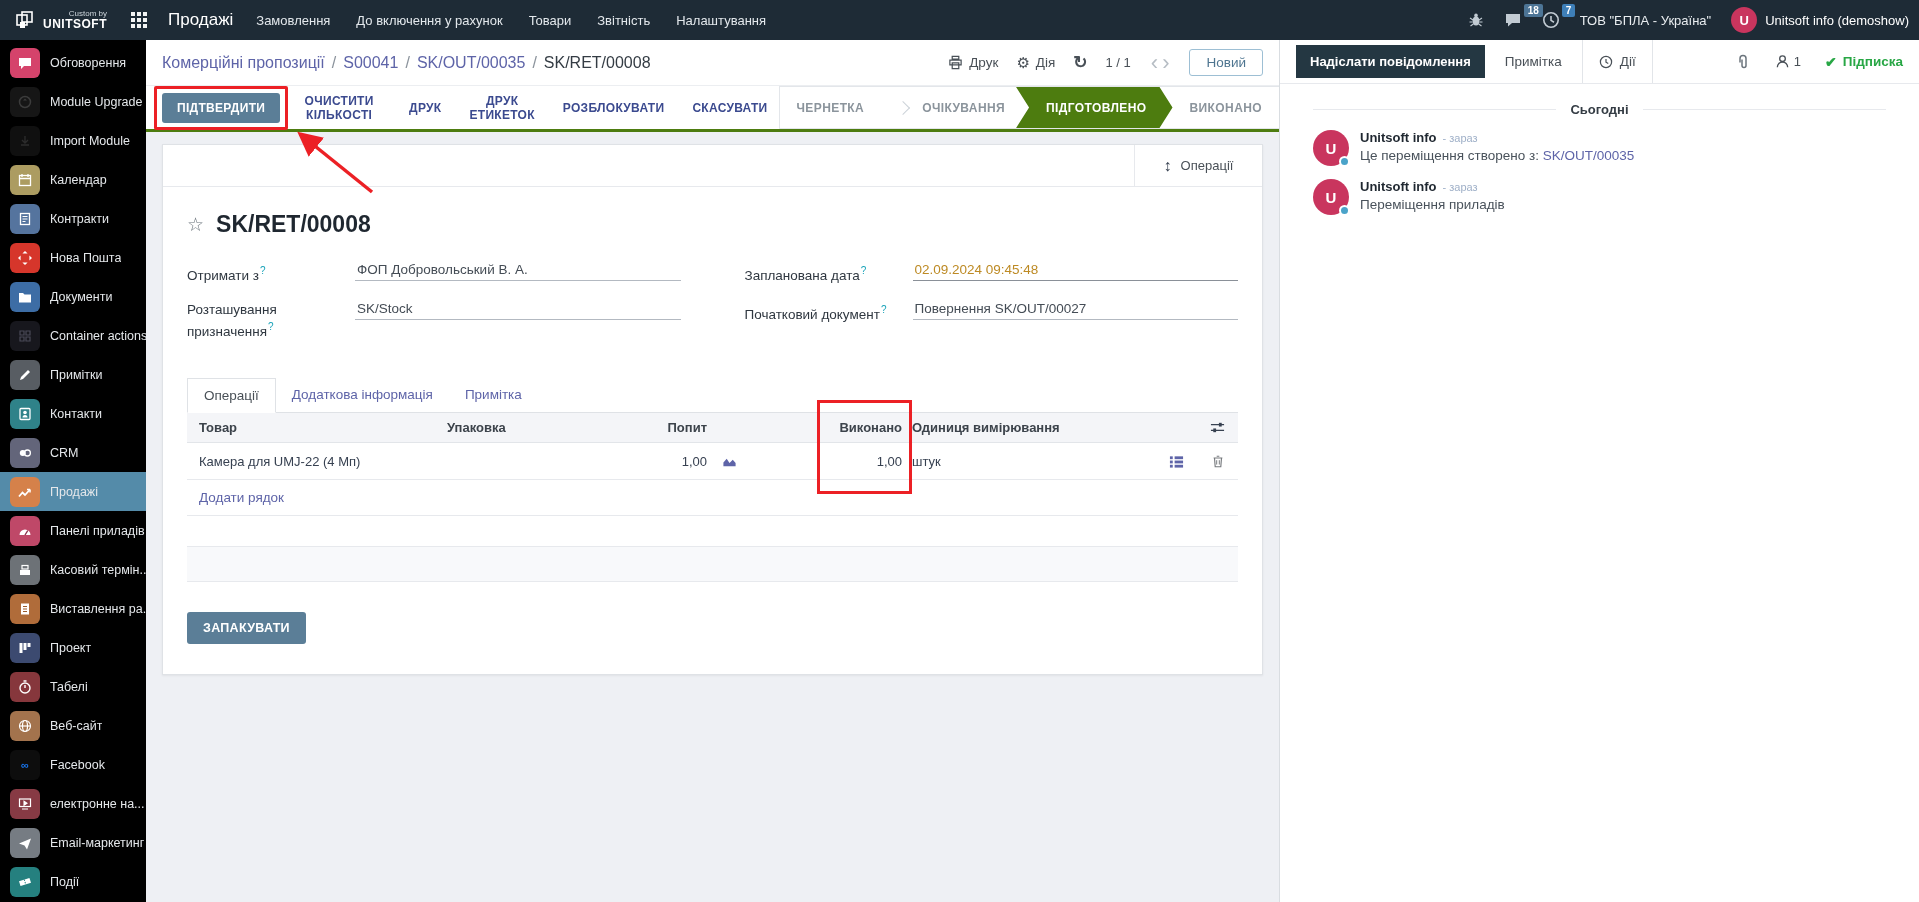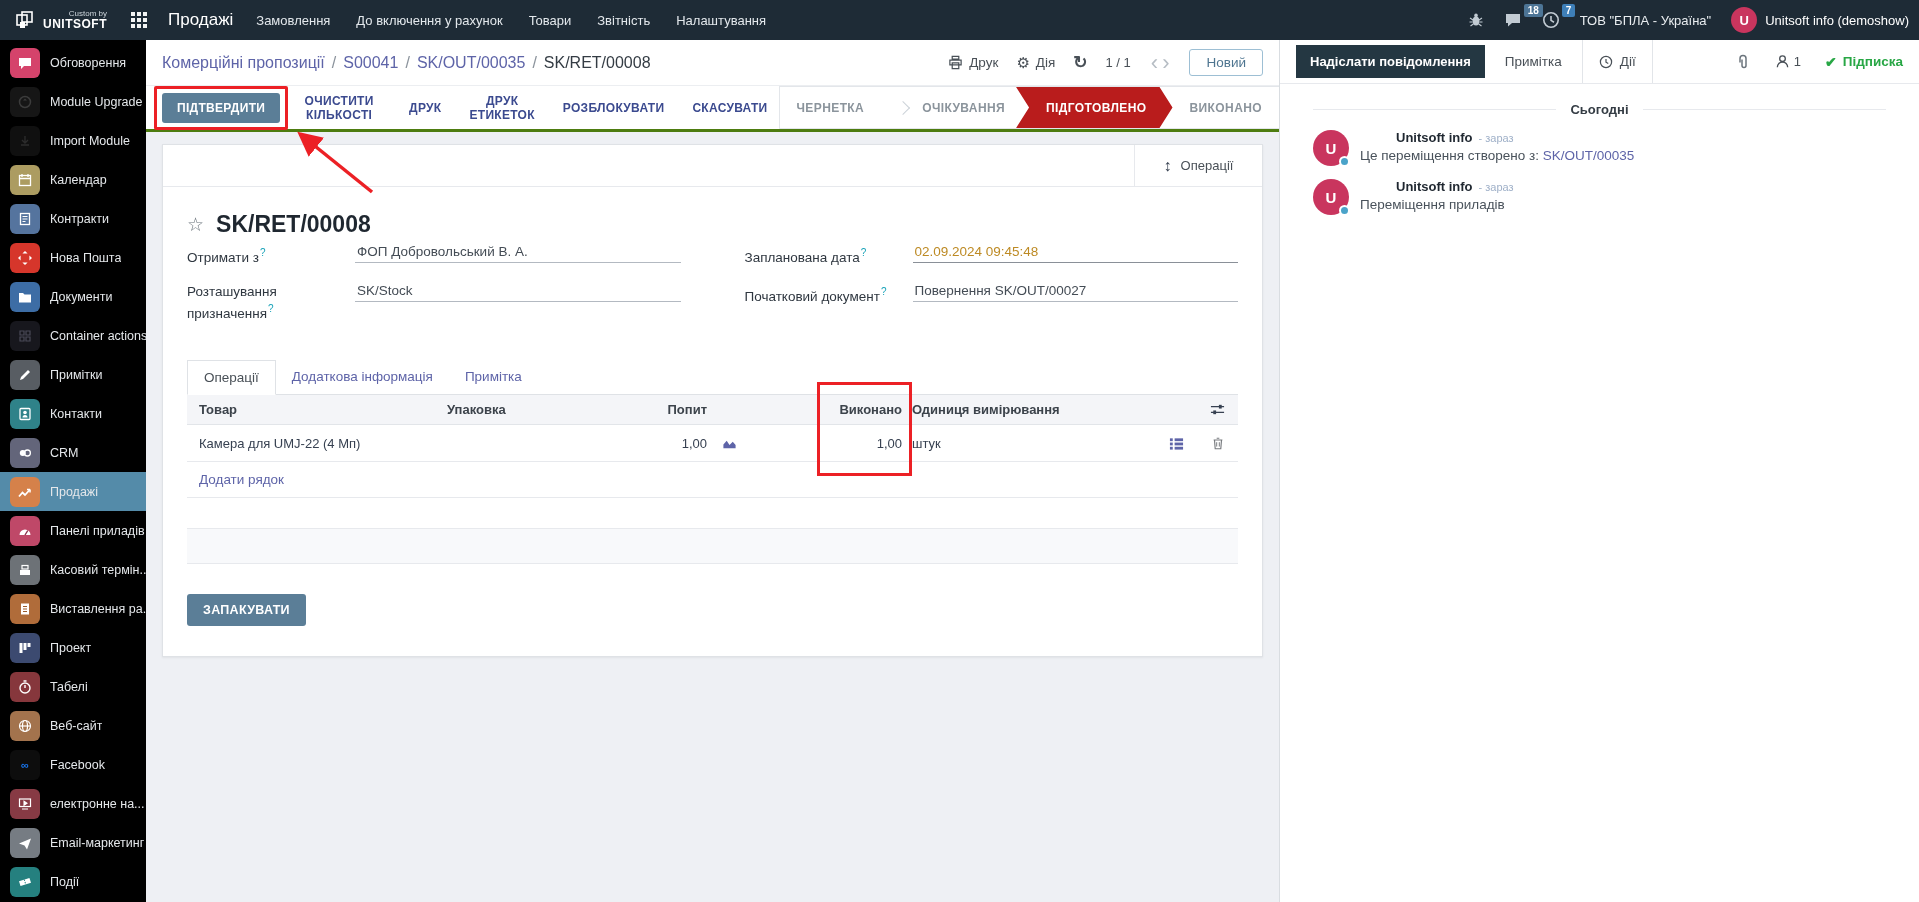--- a/index.html
+++ b/index.html
@@ -52,34 +52,34 @@
   .chev { font-size:22px; color:#b6bdc4; line-height:1; cursor:pointer; padding:0 2px; }
   .new-btn { border:1px solid #9dbfd4; color:#4e7590; background:#fff; font-size:13.5px; padding:5px 16px; border-radius:3px; cursor:pointer; }
 
   .cp-row2 { height:44px; display:flex; align-items:center; padding:0 0 0 16px; border-top:1px solid #eceef1; }
   .primary-wrap { position:relative; display:inline-flex; }
   .btn-primary { background:#5b7e97; color:#fff; border:none; font-size:12px; font-weight:bold; letter-spacing:.3px; padding:8px 15px; border-radius:3px; cursor:pointer; font-family:inherit; }
   .btn-flat { background:none; border:none; color:#3b4a8f; font-size:12px; font-weight:bold; letter-spacing:.3px; padding:8px 11px; cursor:pointer; font-family:inherit; margin-left:6px; }
   .statusbar { margin-left:auto; align-self:stretch; display:flex; align-items:stretch; border:1px solid #e3e6ea; border-right:none; background:#fff; }
   .stage { display:flex; align-items:center; padding:0 17px; font-size:12px; font-weight:600; letter-spacing:.4px; color:#8b949c; cursor:pointer; }
   .stage.sep::before { content:""; width:9px; height:9px; border-top:1px solid #ccd2d8; border-right:1px solid #ccd2d8; transform:rotate(45deg); margin-right:14px; }
-  .stage.active { background:#b91c1c; color:#fff; font-weight:bold; padding:0 26px 0 30px; clip-path:polygon(0 0, calc(100% - 13px) 0, 100% 50%, calc(100% - 13px) 100%, 0 100%, 13px 50%); margin-left:-6px; }
+  .stage.active { background:#4d7c0f; color:#fff; font-weight:bold; padding:0 26px 0 30px; clip-path:polygon(0 0, calc(100% - 13px) 0, 100% 50%, calc(100% - 13px) 100%, 0 100%, 13px 50%); margin-left:-6px; }
 
   .content { flex:1; padding:12px 16px 0; overflow:hidden; }
   .sheet { background:#fff; border:1px solid #dfe2e6; box-shadow:0 1px 2px rgba(0,0,0,.06); }
   .buttonbox { height:42px; border-bottom:1px solid #e7e9ed; display:flex; justify-content:flex-end; }
   .stat-btn { border-left:1px solid #e7e9ed; min-width:128px; display:flex; align-items:center; justify-content:center; gap:9px; font-size:13px; color:#495057; cursor:pointer; }
   .updown { font-size:16px; font-weight:bold; color:#374151; }
 
   .sheet-body { padding:16px 24px 30px; }
   .title-row { display:flex; align-items:center; gap:12px; margin-top:8px; }
   .star { font-size:19px; color:#6c757d; cursor:pointer; }
   .record-title { font-size:23px; font-weight:600; color:#1f2730; }
 
-  .fields { display:grid; grid-template-columns:1fr 1fr; column-gap:64px; margin-top:4px; }
+  .fields { display:grid; grid-template-columns:1fr 1fr; column-gap:64px; margin-top:22px; }
   .field { display:flex; margin-bottom:15px; }
   .f-label { width:168px; flex:0 0 auto; font-size:13.5px; font-weight:500; color:#2f3740; line-height:17px; padding-top:2px; }
   .f-help { color:#17a2b8; font-size:10px; vertical-align:super; margin-left:1px; }
   .f-value { flex:1; font-size:13.5px; color:#444c55; border-bottom:1px solid #b3b9c1; padding:2px 0 3px 2px; align-self:flex-start; }
   .f-value.date { color:#bd8a24; border-bottom-color:#8a9098; }
 
   .tabs { display:flex; margin-top:24px; border-bottom:1px solid #dfe2e6; }
   .tab { padding:9px 16px; font-size:13.5px; color:#5e64a8; cursor:pointer; }
   .tab.active { color:#495057; background:#fff; border:1px solid #dfe2e6; border-bottom:1px solid #fff; margin-bottom:-1px; }
 
@@ -118,21 +118,21 @@
 
   .ch-body { padding:14px 33px; }
   .date-sep { display:flex; align-items:center; gap:14px; margin:4px 0 6px; }
   .date-sep .line { flex:1; height:1px; background:#e7e9ed; }
   .date-sep .txt { font-size:13px; font-weight:bold; color:#343c44; }
   .message { display:flex; gap:11px; margin-top:13px; }
   .msg-avatar { position:relative; width:36px; height:36px; flex:0 0 auto; }
   .msg-avatar .circle { width:36px; height:36px; border-radius:50%; background:#c9355e; color:#fff; font-size:15px; font-weight:bold; display:flex; align-items:center; justify-content:center; }
   .msg-avatar .dot { position:absolute; right:-1px; bottom:-1px; width:11px; height:11px; border-radius:50%; background:#4aa3c9; border:2px solid #fff; }
   .msg-head { display:flex; align-items:baseline; gap:6px; }
-  .msg-author { font-size:13px; font-weight:bold; color:#1f2730;margin-left:36px; }
+  .msg-author { font-size:13px; font-weight:bold; color:#1f2730; }
   .msg-time { font-size:11px; color:#9fb0c8; }
   .msg-body { font-size:13.5px; color:#49525b; margin-top:3px; }
   .msg-link { color:#5e64a8; cursor:pointer; }
 </style>
 </head>
 <body>
 
 <div class="navbar">
   <div class="logo">
     <svg width="22" height="22" viewBox="0 0 22 22">

